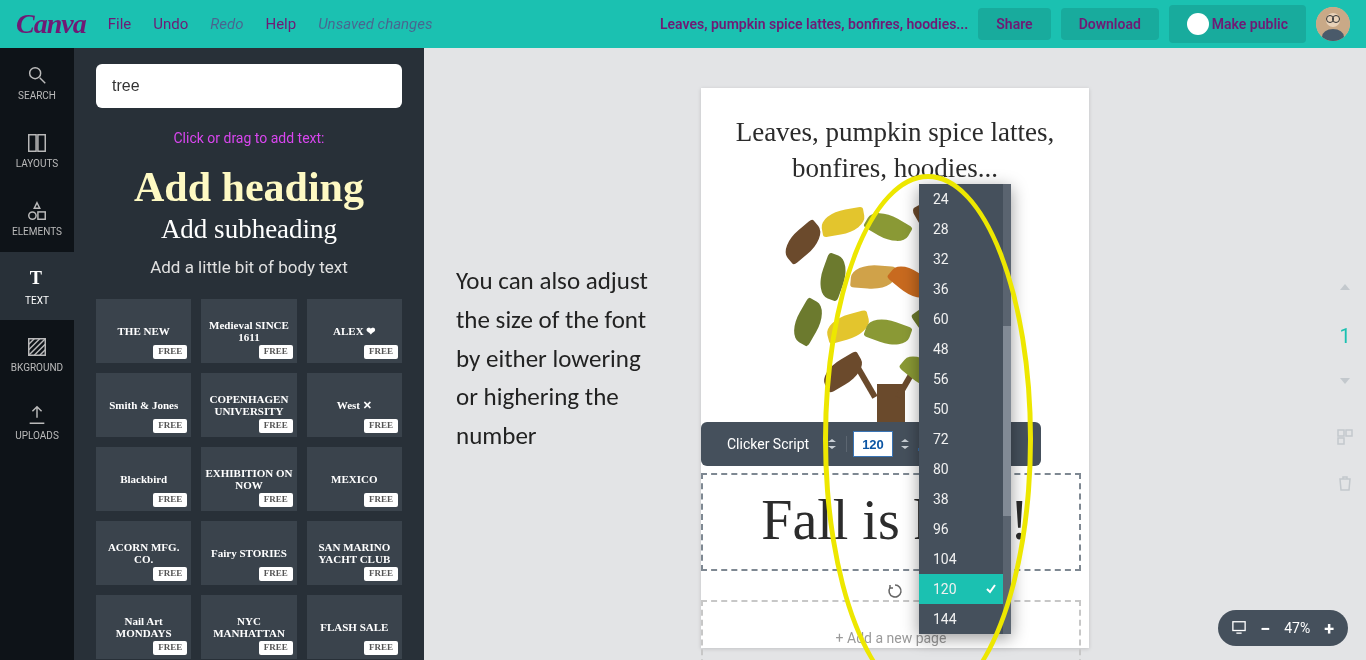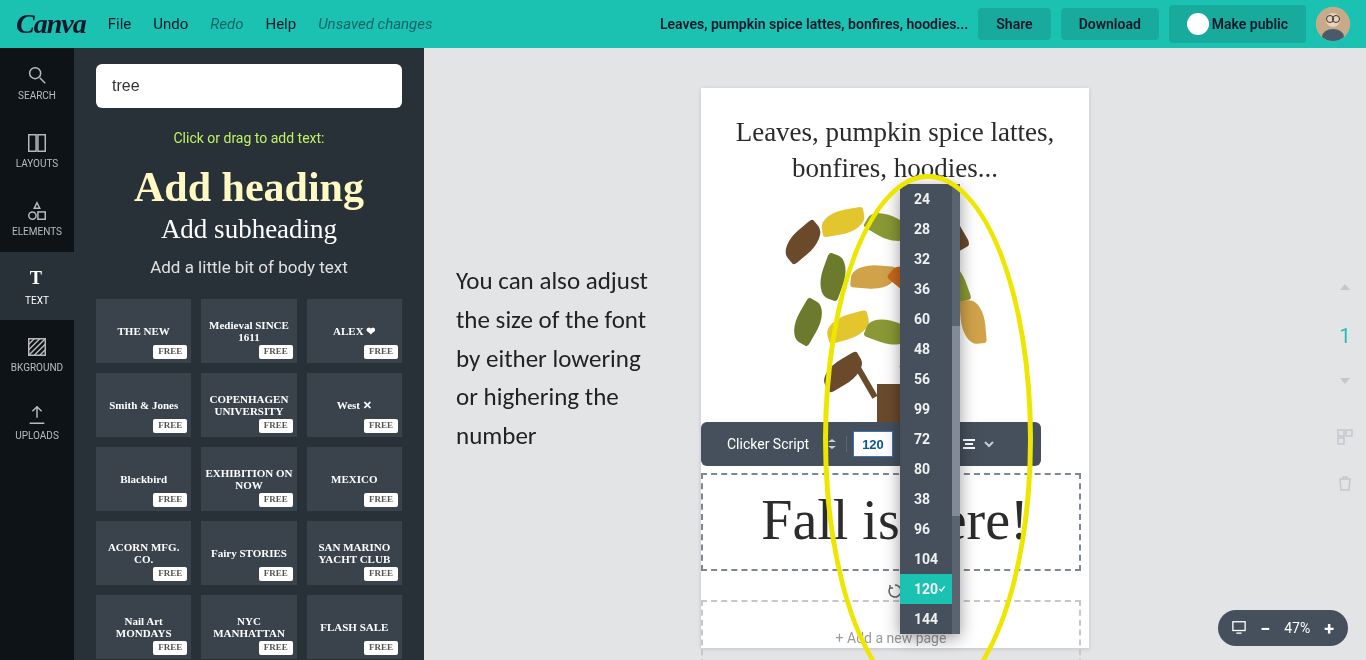--- a/index.html
+++ b/index.html
@@ -2,21 +2,21 @@
 <html><head>
 <meta charset="utf-8">
 <style>
   * { box-sizing: border-box; margin: 0; padding: 0; }
   body {
     font-family: -apple-system, BlinkMacSystemFont, "Segoe UI", Roboto, sans-serif;
     width: 1366px; height: 660px; overflow: hidden; background: #e8e8e8;
   }
   .header {
     height: 48px; background: #1bc1b1; display: flex; align-items: center;
-    padding: 0 16px; color: #0f172a; gap: 18px; justify-content: space-between;
+    padding: 0 16px; color: #701a75; gap: 18px; justify-content: space-between;
   }
   .header-left { display: flex; align-items: center; gap: 22px; }
   .logo { font-size: 28px; font-weight: 700; letter-spacing: -1px; font-family: Georgia, serif; font-style: italic; }
   .menu-item { font-size: 15px; cursor: pointer; }
   .menu-item.dim { opacity: 0.55; font-style: italic; }
   .header-right { display: flex; align-items: center; gap: 10px; }
   .doc-title { font-size: 14px; font-weight: 600; }
   .header-btn { background: #18ab9d; padding: 8px 18px; border-radius: 4px; font-size: 14px; font-weight: 600; cursor: pointer; }
   .public-btn { display: flex; align-items: center; gap: 3px; }
   .public-circle { width: 22px; height: 22px; border-radius: 50%; background: #fff; }
@@ -35,21 +35,21 @@
   .nav-rail-item svg { width: 22px; height: 22px; stroke: currentColor; fill: none; stroke-width: 1.6; }
   .nav-rail-item .fill-icon svg { fill: currentColor; stroke:none; }
 
   .side-panel {
     width: 350px; background: #283038; padding: 16px 22px; color: #e6e6e6; overflow: hidden;
   }
   .search-box {
     width: 100%; height: 44px; background: #fff; border-radius: 6px; border: none;
     padding: 0 16px; font-size: 16px; color: #333; outline: none;
   }
-  .drag-hint { text-align: center; font-size: 14px; color: #bef264; margin: 22px 0 20px; }
+  .drag-hint { text-align: center; font-size: 14px; color: #d946ef; margin: 22px 0 20px; }
   .add-heading { font-family: Georgia, "Times New Roman", serif; font-weight: 800; font-size: 42px; text-align: center; color: #fef9c3; line-height: 1; }
   .add-subheading { font-family: Georgia, serif; font-size: 27px; text-align: center; margin-top: 6px; color: #fff; }
   .add-body { font-size: 17px; text-align: center; margin-top: 12px; color: #e0e0e0; }
   .text-templates {
     margin-top: 22px; display: grid; grid-template-columns: repeat(3, 1fr); gap: 10px;
   }
   .tmpl {
     position: relative; height: 64px; background: #3a434c; display:flex;
     align-items:center; justify-content:center; color:#fff; font-size:11px;
     text-align:center; line-height:1.1; padding:4px; overflow:hidden;
@@ -111,24 +111,23 @@
   .size-input {
     width: 40px; height: 26px; background:#fff; color:#0a54a3; border:1px solid #3a74b4;
     font-size:13px; font-weight:700; text-align:center; outline:none;
   }
   .size-stepper svg { width:12px; height:12px; fill:#c8ced4; }
   .tool-icon { color:#c8ced4; display:flex; }
   .tool-icon svg { width:16px; height:16px; fill:currentColor; }
   .chev-down-toolbar svg { width:12px; height:12px; fill:#c8ced4; }
 
   .size-dropdown {
-    position:absolute; top: 96px; left: 199px; width: 60px;
+    position:absolute; top: 96px; left: 218px; width: 92px;
     background:#45505c; color:#f0f0f0; font-size:14px; z-index: 20;
     box-shadow: 0 4px 16px rgba(0,0,0,0.4);
-    font-weight: bold;
   }
   .size-opt { padding: 7px 14px; cursor:pointer; display:flex; align-items:center; justify-content:space-between; }
   .size-opt.selected { background:#1bc1b1; }
   .size-opt.selected svg { width:12px; height:12px; fill:#fff; }
   .size-scrollbar { position:absolute; right:0; top:0; bottom:0; width:8px; background:#5a6470; }
   .size-thumb { position:absolute; right:0; top:142px; width:8px; height:190px; background:#818a95; }
 
   .annot-oval {
     position:absolute; top: 86px; left: 122px;
     width: 210px; height: 530px; border: 5px solid #ede700; border-radius: 50%;
@@ -323,21 +322,21 @@
       <div class="size-dropdown" id="size-dd">
         <div class="size-scrollbar"></div>
         <div class="size-thumb"></div>
       <div class="size-opt">24</div>
           <div class="size-opt">28</div>
           <div class="size-opt">32</div>
           <div class="size-opt">36</div>
           <div class="size-opt">60</div>
           <div class="size-opt">48</div>
           <div class="size-opt">56</div>
-          <div class="size-opt">99</div>
+          <div class="size-opt">50</div>
           <div class="size-opt">72</div>
           <div class="size-opt">80</div>
           <div class="size-opt">38</div>
           <div class="size-opt">96</div>
           <div class="size-opt">104</div>
           <div class="size-opt selected">120<svg viewBox="0 0 12 12">
               <path d="M2 6l3 3 5-7" fill="none" stroke="#fff" stroke-width="2"></path>
             </svg></div>
           <div class="size-opt">144</div>
         </div>

